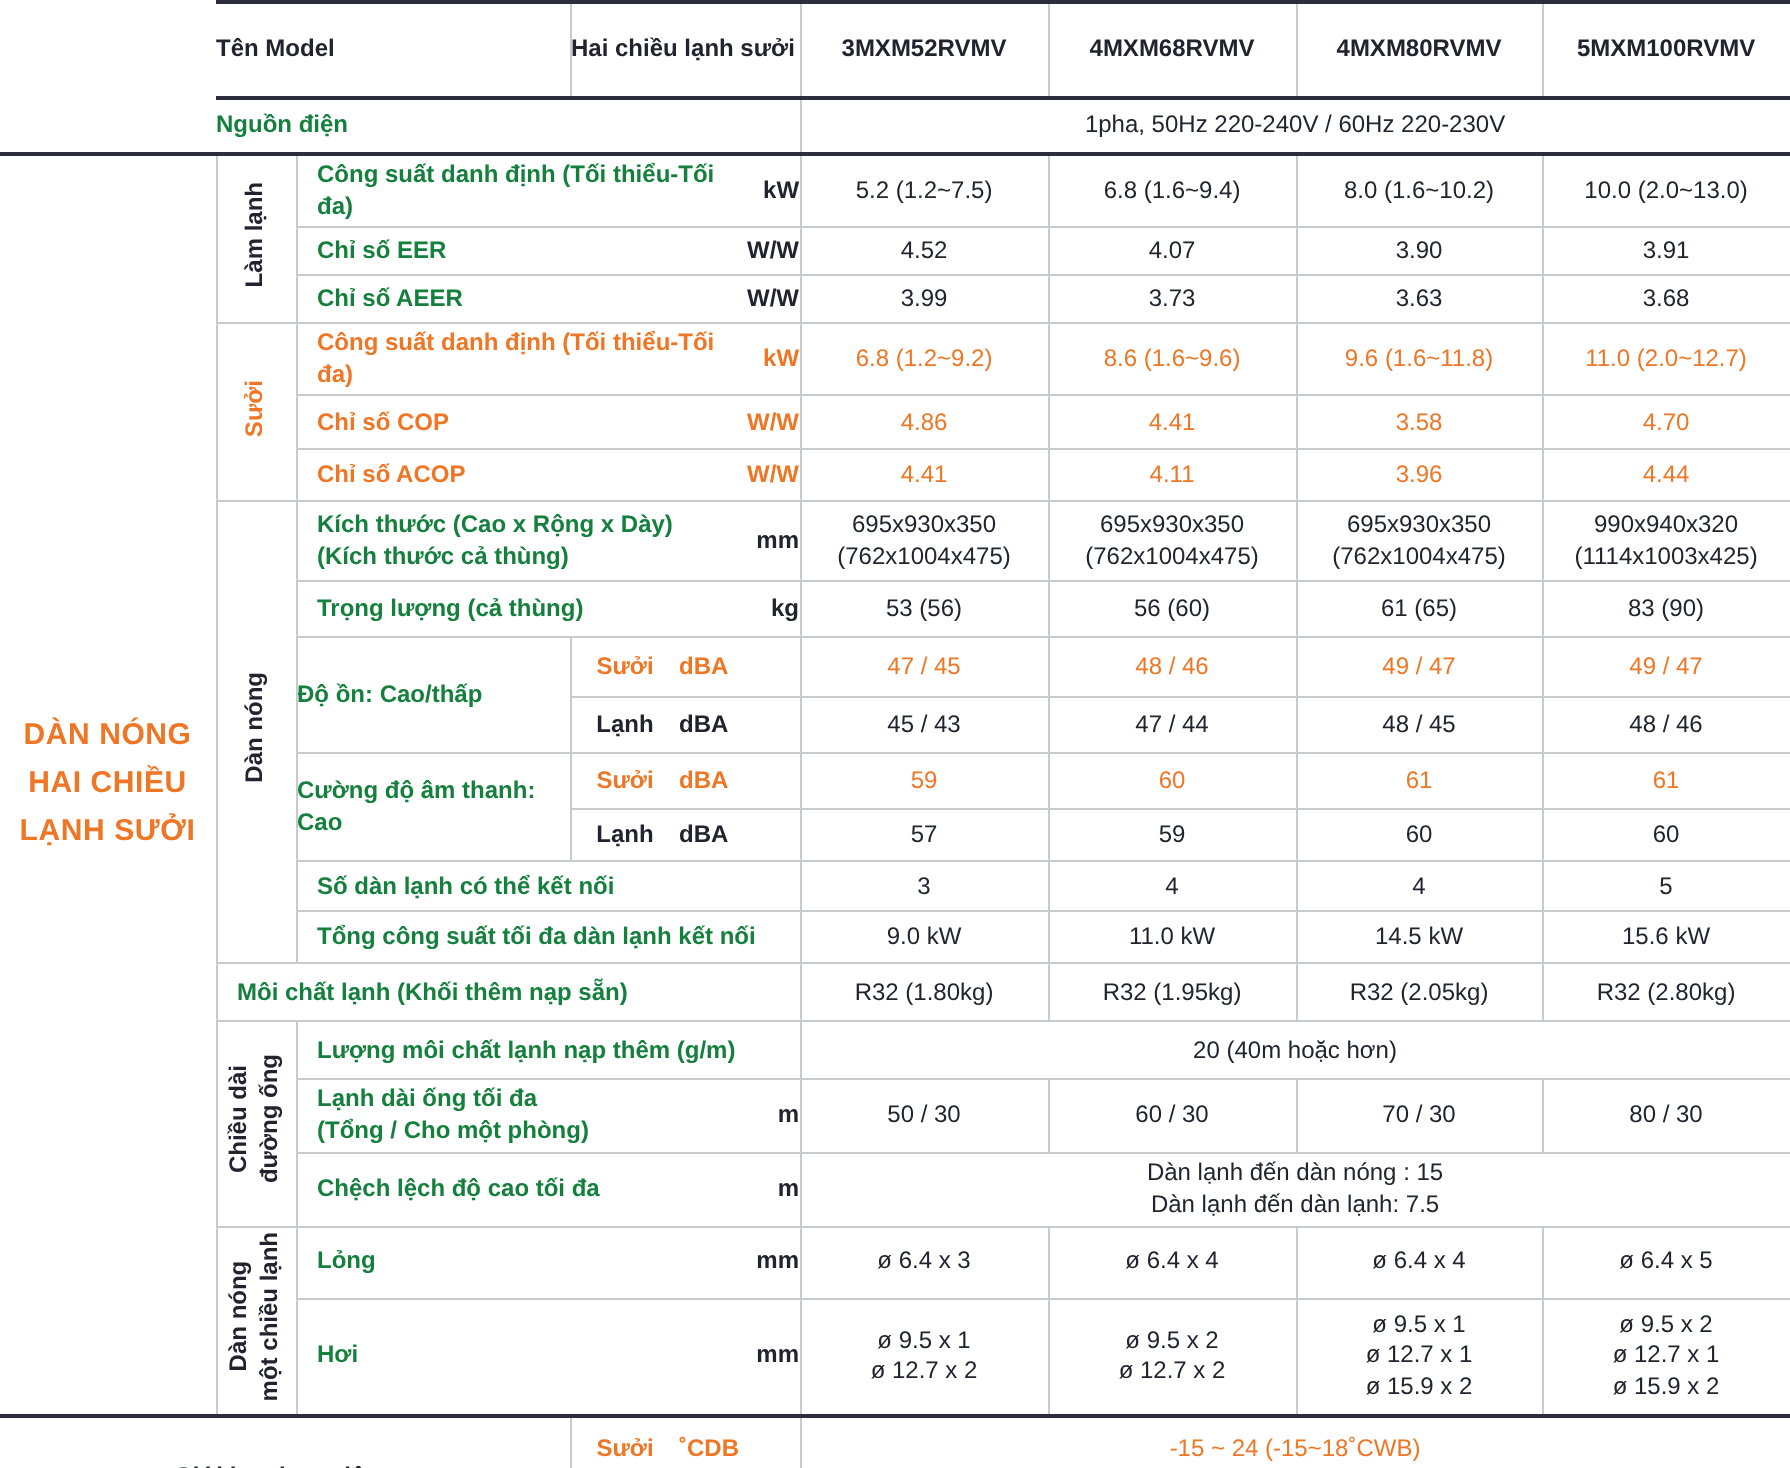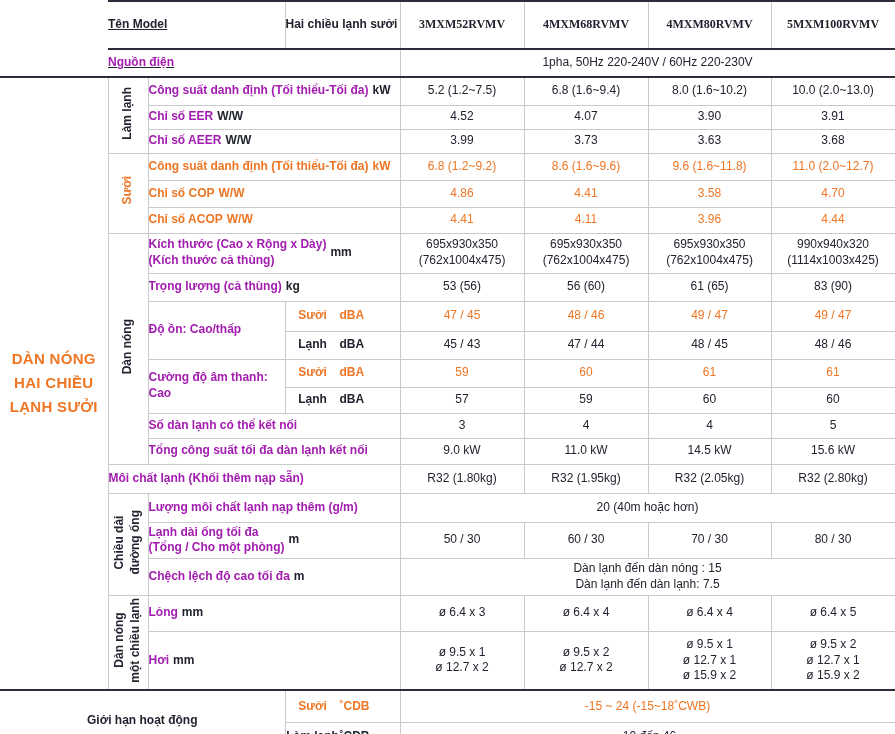--- a/index.html
+++ b/index.html
@@ -17,23 +17,23 @@
     overflow: hidden;
     line-height: 1.3;
   }
   td.blank { border: none !important; background: #fff; }
   .bl0 { border-left: none !important; }
   .bt-dark { border-top: 2px solid #2b2e3a !important; }
   .bb-dark { border-bottom: 2px solid #2b2e3a !important; }
 
   
   .hcell { font-weight: bold; color: #1c2030; }
-  .padL5 { text-align: left; padding-left: 5px; text-decoration: underline; }
+  .padL5 { text-align: left; padding-left: 5px; }
   .center { text-align: left; }
-  .hmodel { font-weight: bold; text-align: center; font-size: 12.5px; color: #1c2030; font-family: Liberation Serif, serif; }
+  .hmodel { font-weight: bold; text-align: center; font-size: 12.5px; color: #1c2030; }
 
   
   td.side { border-left: none !important; text-align: center; }
   .side-text { color: #ee7624; font-weight: bold; font-size: 15px; line-height: 1.6; letter-spacing: 0.3px; }
 
   
   td.group { text-align: center; padding: 2px 1px; }
   .vtext {
     display: inline-block;
     writing-mode: vertical-rl;
@@ -41,22 +41,22 @@
     font-weight: bold;
     font-size: 12px;
     line-height: 1.3;
     white-space: pre-line;
     color: #21242e;
   }
 
   
   td.labcell, td.labcell2, td.subcell { padding: 2px 8px 2px 7px; }
   td.pad47 { padding-left: 47px; }
-  .lf { display: flex; justify-content: flex-start; align-items: center; gap: 4px; }
-  .lab { font-weight: bold; color: #a21caf; text-align: left; }
+  .lf { display: flex; justify-content: space-between; align-items: center; gap: 4px; padding-left: 10px; }
+  .lab { font-weight: bold; color: #15803d; text-align: left; }
   .unit { font-weight: bold; color: #21242e; white-space: nowrap; }
   .sg { display: grid; grid-template-columns: 54px 1fr; align-items: center; }
   .sub { text-align: center; font-weight: bold; }
   .sg .unit { }
 
   td.val { text-align: center; }
   .pre { white-space: pre-line; }
 
   .orange, .orange .lab, .orange .unit, .orange .sub { color: #ee7624 !important; }
 

